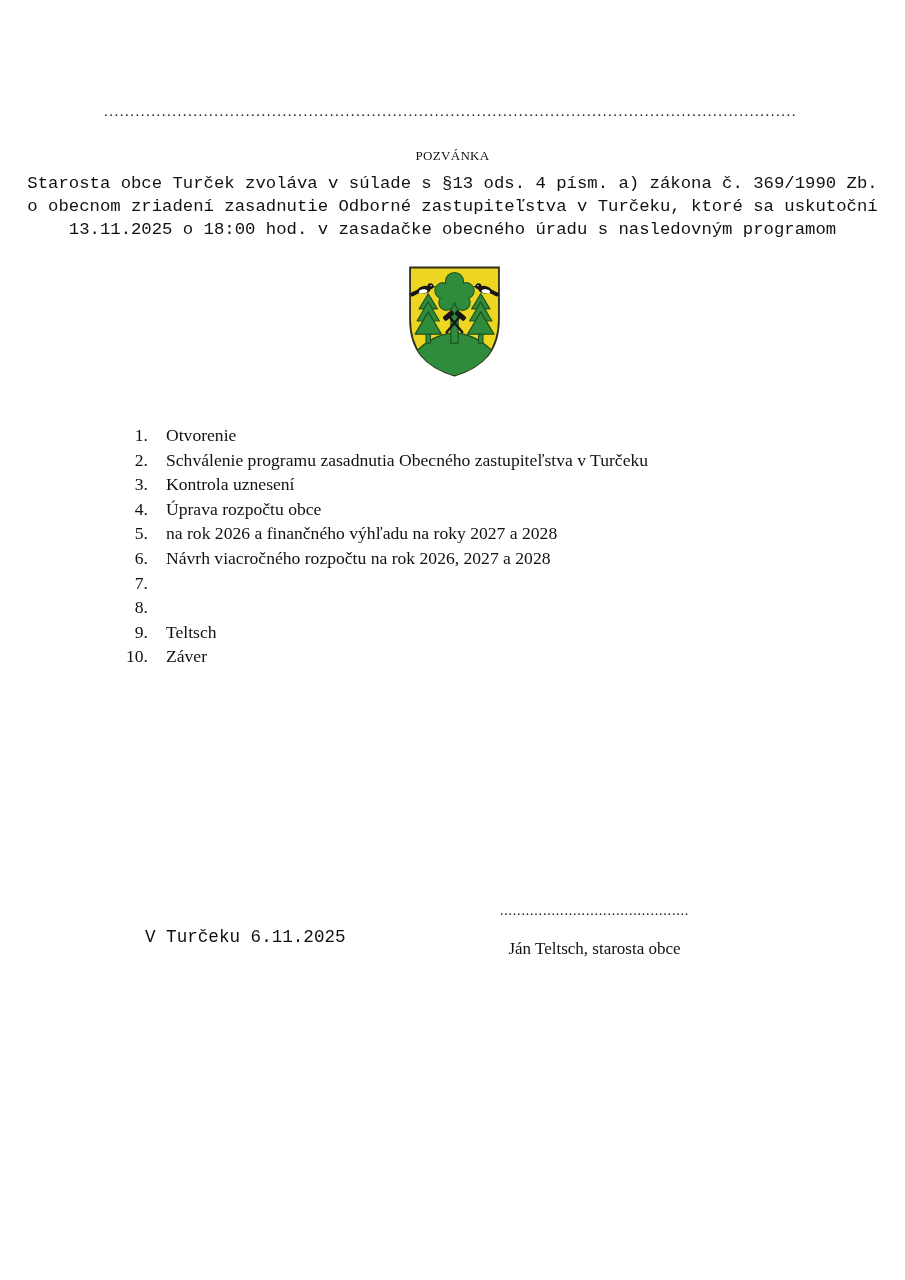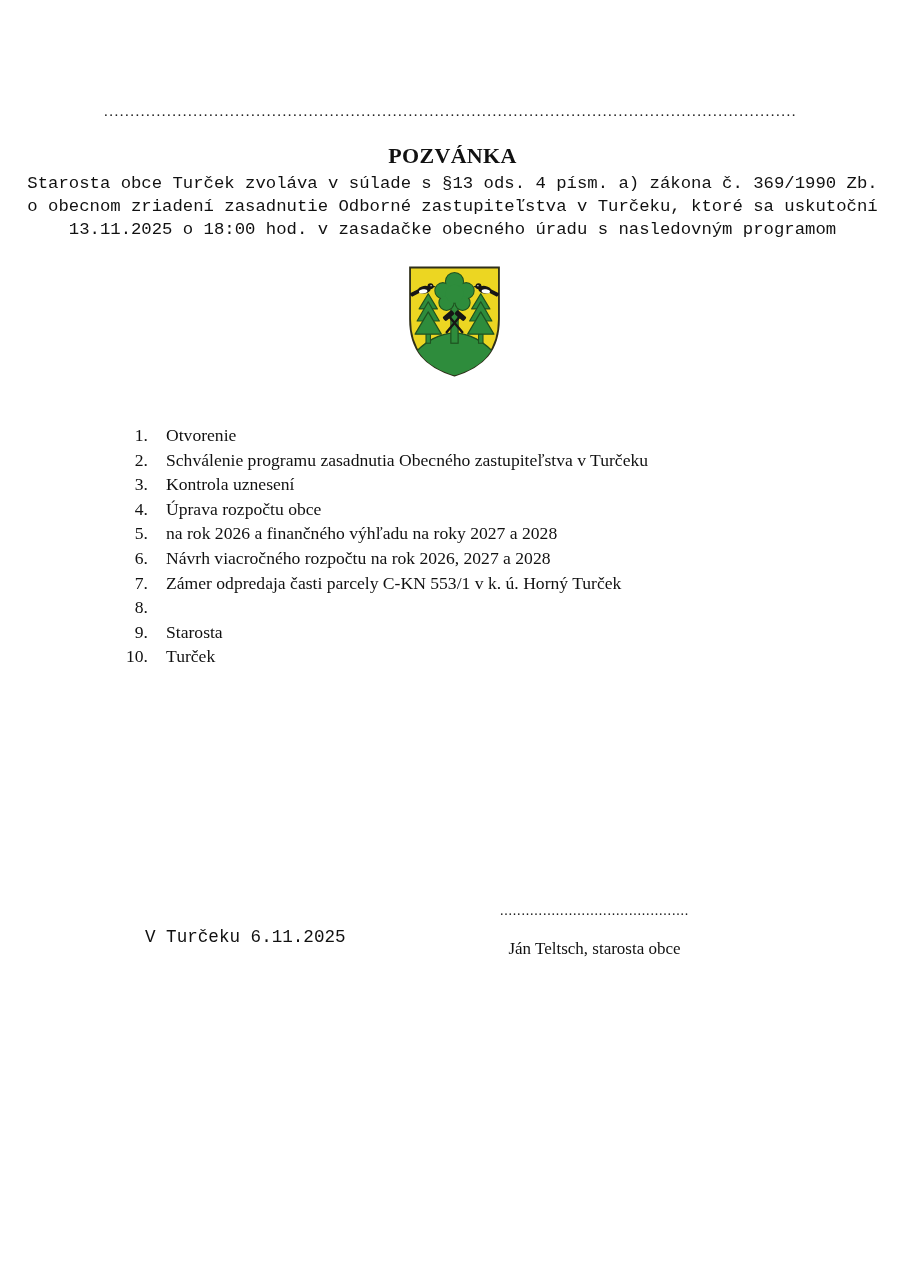--- a/index.html
+++ b/index.html
@@ -29,22 +29,22 @@
     color: #1a1a1a;
   }
   .header {
     position: absolute;
     left: 0;
     top: 143px;
     width: 100%;
     text-align: center;
   }
   .doc-title {
-    font-size: 22px;
-    font-weight: bold;
+    font-size: 13px;
+    font-weight: normal;
     letter-spacing: 0.3px;
     line-height: 26px;
   }
   .intro {
     margin-top: 3px;
     font-size: 17.3px;
     line-height: 23.2px;
     font-family: Liberation Mono, monospace;
   }
   .arms-wrap {
@@ -216,32 +216,31 @@
     <li>
         <span class="li-num">5.</span>
         <span class="li-body"><span class="li-cont">na rok 2026 a finančného výhľadu na roky 2027 a 2028</span></span>
       </li>
     <li>
         <span class="li-num">6.</span>
         <span class="li-body"><span>Návrh viacročného rozpočtu na rok 2026, 2027 a 2028</span><span class="li-cont"></span></span>
       </li>
     <li>
         <span class="li-num">7.</span>
-        <span class="li-body"><span>Zámer odpredaja časti parcely C-KN 553/1 v k. ú. Horný Turček</span><span class="li-cont"></span></span>
       </li>
     <li>
         <span class="li-num">8.</span>
       </li>
     <li>
         <span class="li-num">9.</span>
-        <span class="li-body"><span>Starosta</span><span class="li-cont"></span></span>
+        <span class="li-body"><span>Teltsch</span><span class="li-cont"></span></span>
       </li>
     <li>
         <span class="li-num">10.</span>
-        <span class="li-body"><span>Turček</span><span class="li-cont"></span></span>
+        <span class="li-body"><span>Záver</span><span class="li-cont"></span></span>
       </li>
   </ol>
 
   <div class="footer-place">V Turčeku 6.11.2025</div>
 
   <div class="signature">
     <div class="sig-dots">............................................</div>
     <div class="sig-name">Ján Teltsch, starosta obce</div>
   </div>
 

